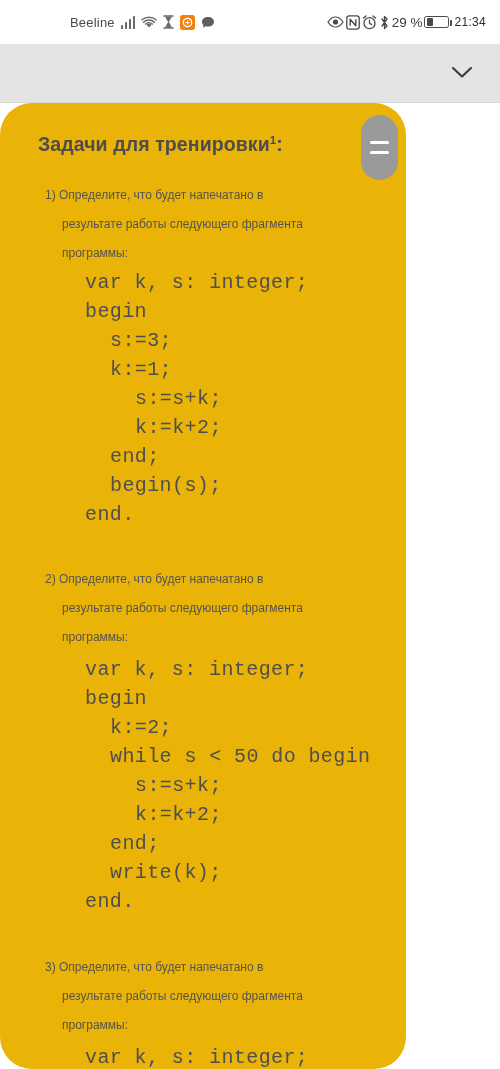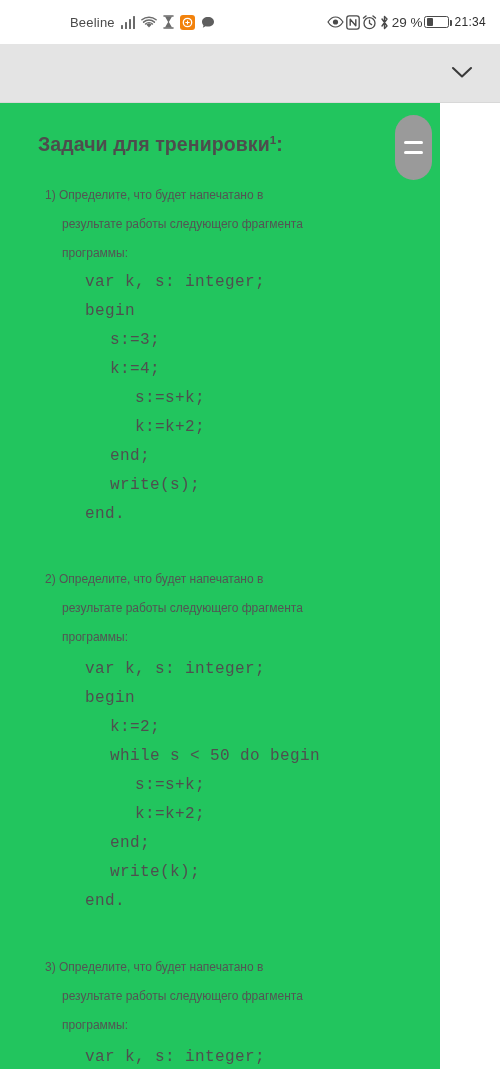--- a/index.html
+++ b/index.html
@@ -66,42 +66,42 @@
     background:#e4e4e4;
     border-bottom:1px solid #d8d8d8;
   }
   .chevron-btn {
     position:absolute; right:16px; top:0; height:59px; width:44px;
     display:flex; align-items:center; justify-content:center;
   }
 
   
   .content {
-    position:absolute; top:103px; left:0; width:440px; height:966px;
-    background:#22c55e; overflow:hidden;
+    position:absolute; top:103px; left:0; width:406px; height:966px;
+    background:#eab308; overflow:hidden;border-radius:32px;
   }
 
   .doc-title {
     position:absolute; left:38px; top:30px;
     font-size:19.5px; font-weight:bold; color:#4d4d4d;
     letter-spacing:.1px; white-space:nowrap;
   }
   .doc-title sup { font-size:11.5px; font-weight:bold; vertical-align:super; }
 
   .task { position:absolute; left:45px; width:420px; }
   .task-line {
     font-size:12px; color:#545454; line-height:29px;
     white-space:nowrap;
   }
   .task-line.wrap { padding-left:17px; }
 
   .code { position:absolute; left:85px; }
   .code-line {
     font-family:"Liberation Mono", monospace;
-    font-size:16px; color:#4f4f4f;
+    font-size:20px; color:#4f4f4f;
     line-height:29px; white-space:pre; letter-spacing:.4px;
   }
   .ind1 { padding-left:25px; }
   .ind2 { padding-left:50px; }
 
   
   .scroll-handle {
     position:absolute; right:8px; top:12px;
     width:37px; height:65px; border-radius:19px;
     background:#9a9a9a;
@@ -205,25 +205,25 @@
 
     <div class="task" style="top:78px;">
       <div class="task-line"><span>1)</span> <span>Определите, что будет напечатано в</span></div>
       <div class="task-line wrap">результате работы следующего фрагмента</div>
       <div class="task-line wrap">программы:</div>
     </div>
     <div class="code" style="top:165px;">
       <div class="code-line">var k, s: integer;</div>
       <div class="code-line">begin</div>
       <div class="code-line ind1">s:=3;</div>
-      <div class="code-line ind1">k:=4;</div>
+      <div class="code-line ind1">k:=1;</div>
       <div class="code-line ind2">s:=s+k;</div>
       <div class="code-line ind2">k:=k+2;</div>
       <div class="code-line ind1">end;</div>
-      <div class="code-line ind1">write(s);</div>
+      <div class="code-line ind1">begin(s);</div>
       <div class="code-line">end.</div>
     </div>
 
     <div class="task" style="top:462px;">
       <div class="task-line"><span>2)</span> <span>Определите, что будет напечатано в</span></div>
       <div class="task-line wrap">результате работы следующего фрагмента</div>
       <div class="task-line wrap">программы:</div>
     </div>
     <div class="code" style="top:552px;">
       <div class="code-line">var k, s: integer;</div>

